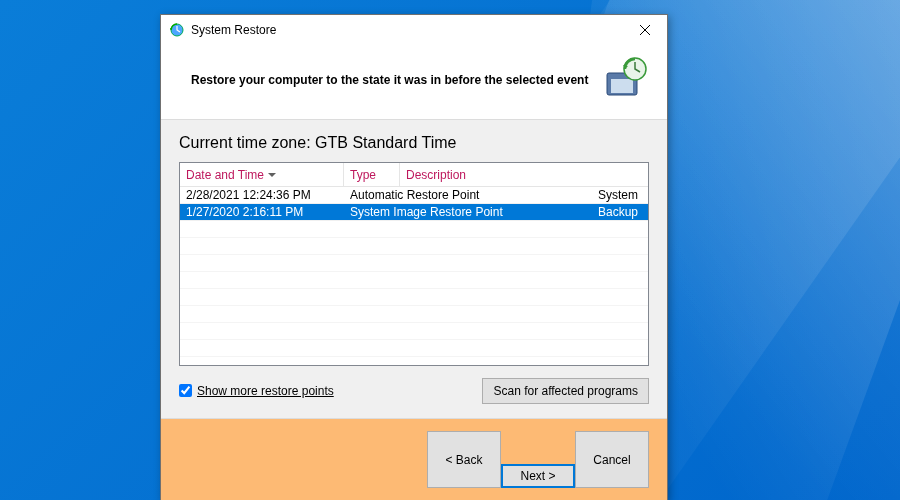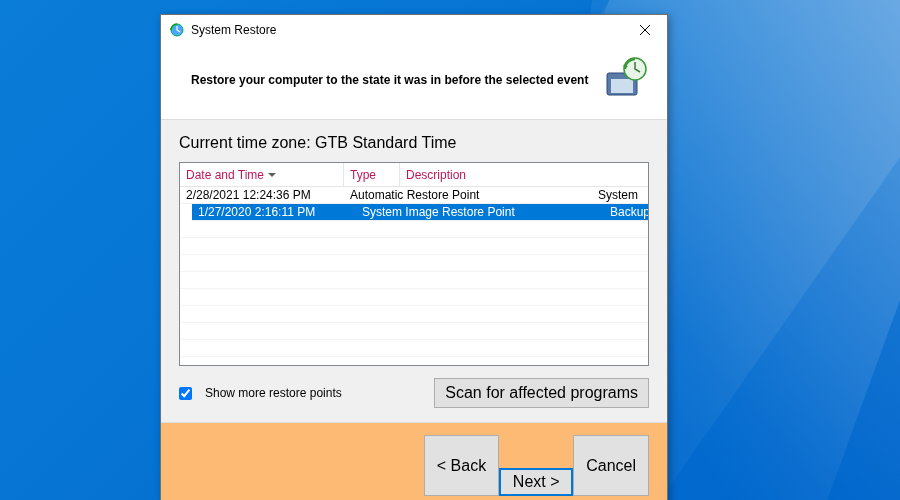--- a/index.html
+++ b/index.html
@@ -130,41 +130,41 @@
     .tr {
       display: flex;
       height: 17px;
       font-size: 12px;
       border-bottom: 1px solid #f0f0f0;
     }
     .tr .td { padding: 1px 6px; white-space: nowrap; overflow: hidden; }
     .tr.selected {
       background: #0078d7;
       color: #fff;
-      margin-left: 12px;
     }
     .tr.empty { border-bottom: 1px solid #f4f4f4; }
 
     .below-row {
       display: flex;
       justify-content: space-between;
       align-items: center;
       margin-top: 12px;
     }
     .checkbox-wrap {
       display: flex;
-      align-items: center;
-      gap: 13px;
-      font-size: 12px;
+      align-items: flex-start;
+      gap: 5px;
+      font-size: 12px;
+      text-decoration: underline;
     }
     .checkbox-wrap input { width: 13px; height: 13px; }
 
     .scan-btn, .wiz-btn {
       font-family: inherit;
-      font-size: 16px;
+      font-size: 12px;
       background: #e1e1e1;
       border: 1px solid #adadad;
       padding: 4px 12px;
       min-width: 74px;
       cursor: default;
     }
     .scan-btn { padding: 5px 10px; }
 
     .footer {
       background: #fdba74;

